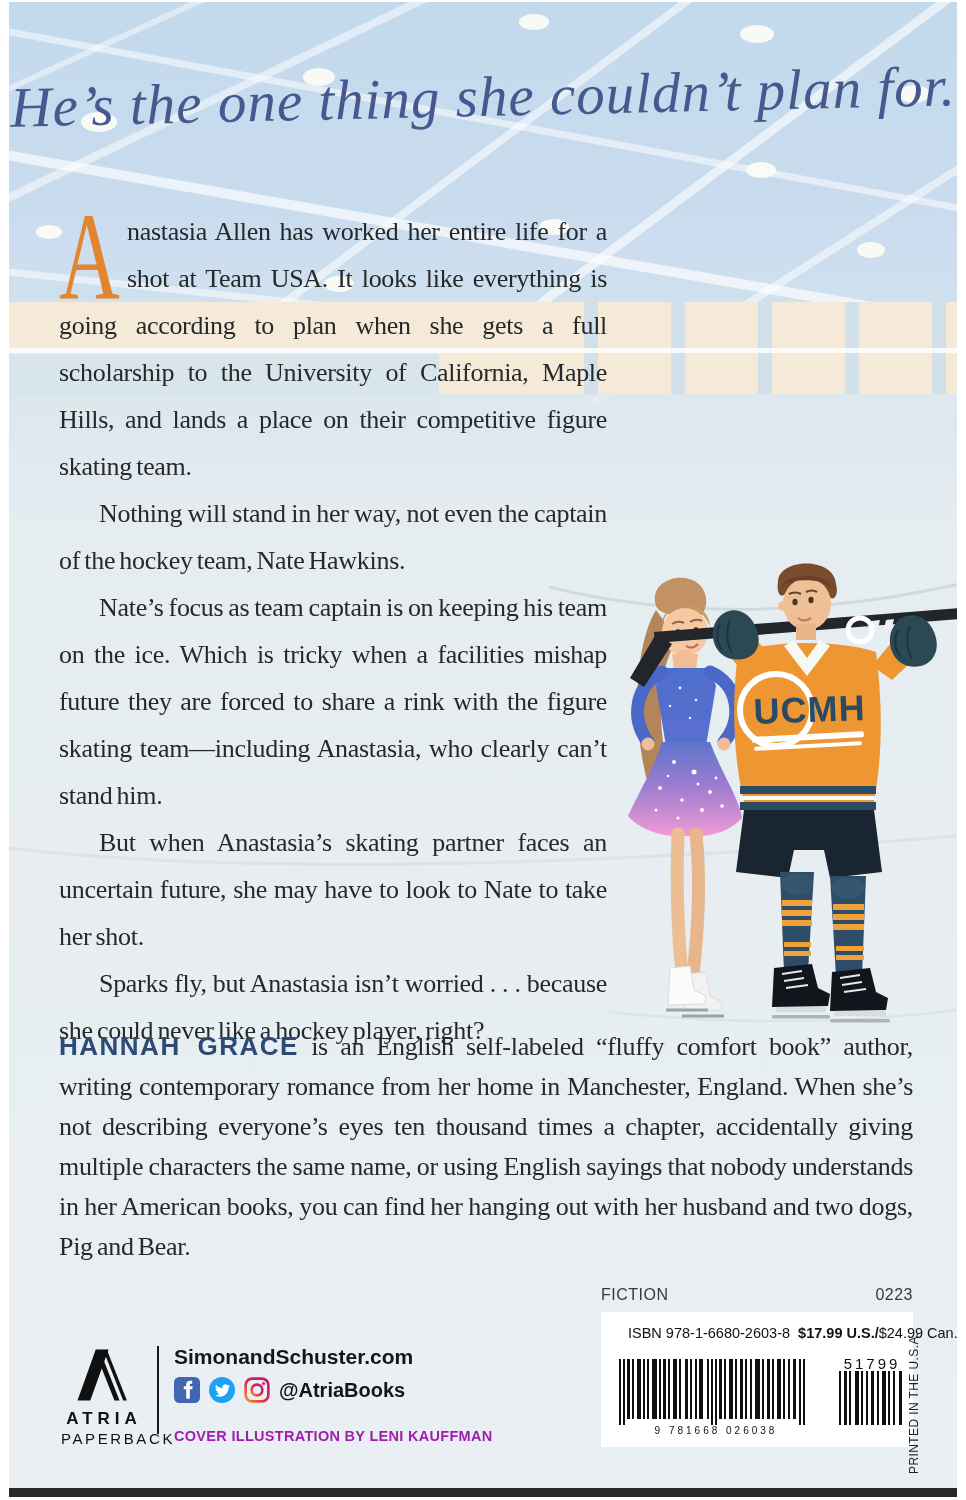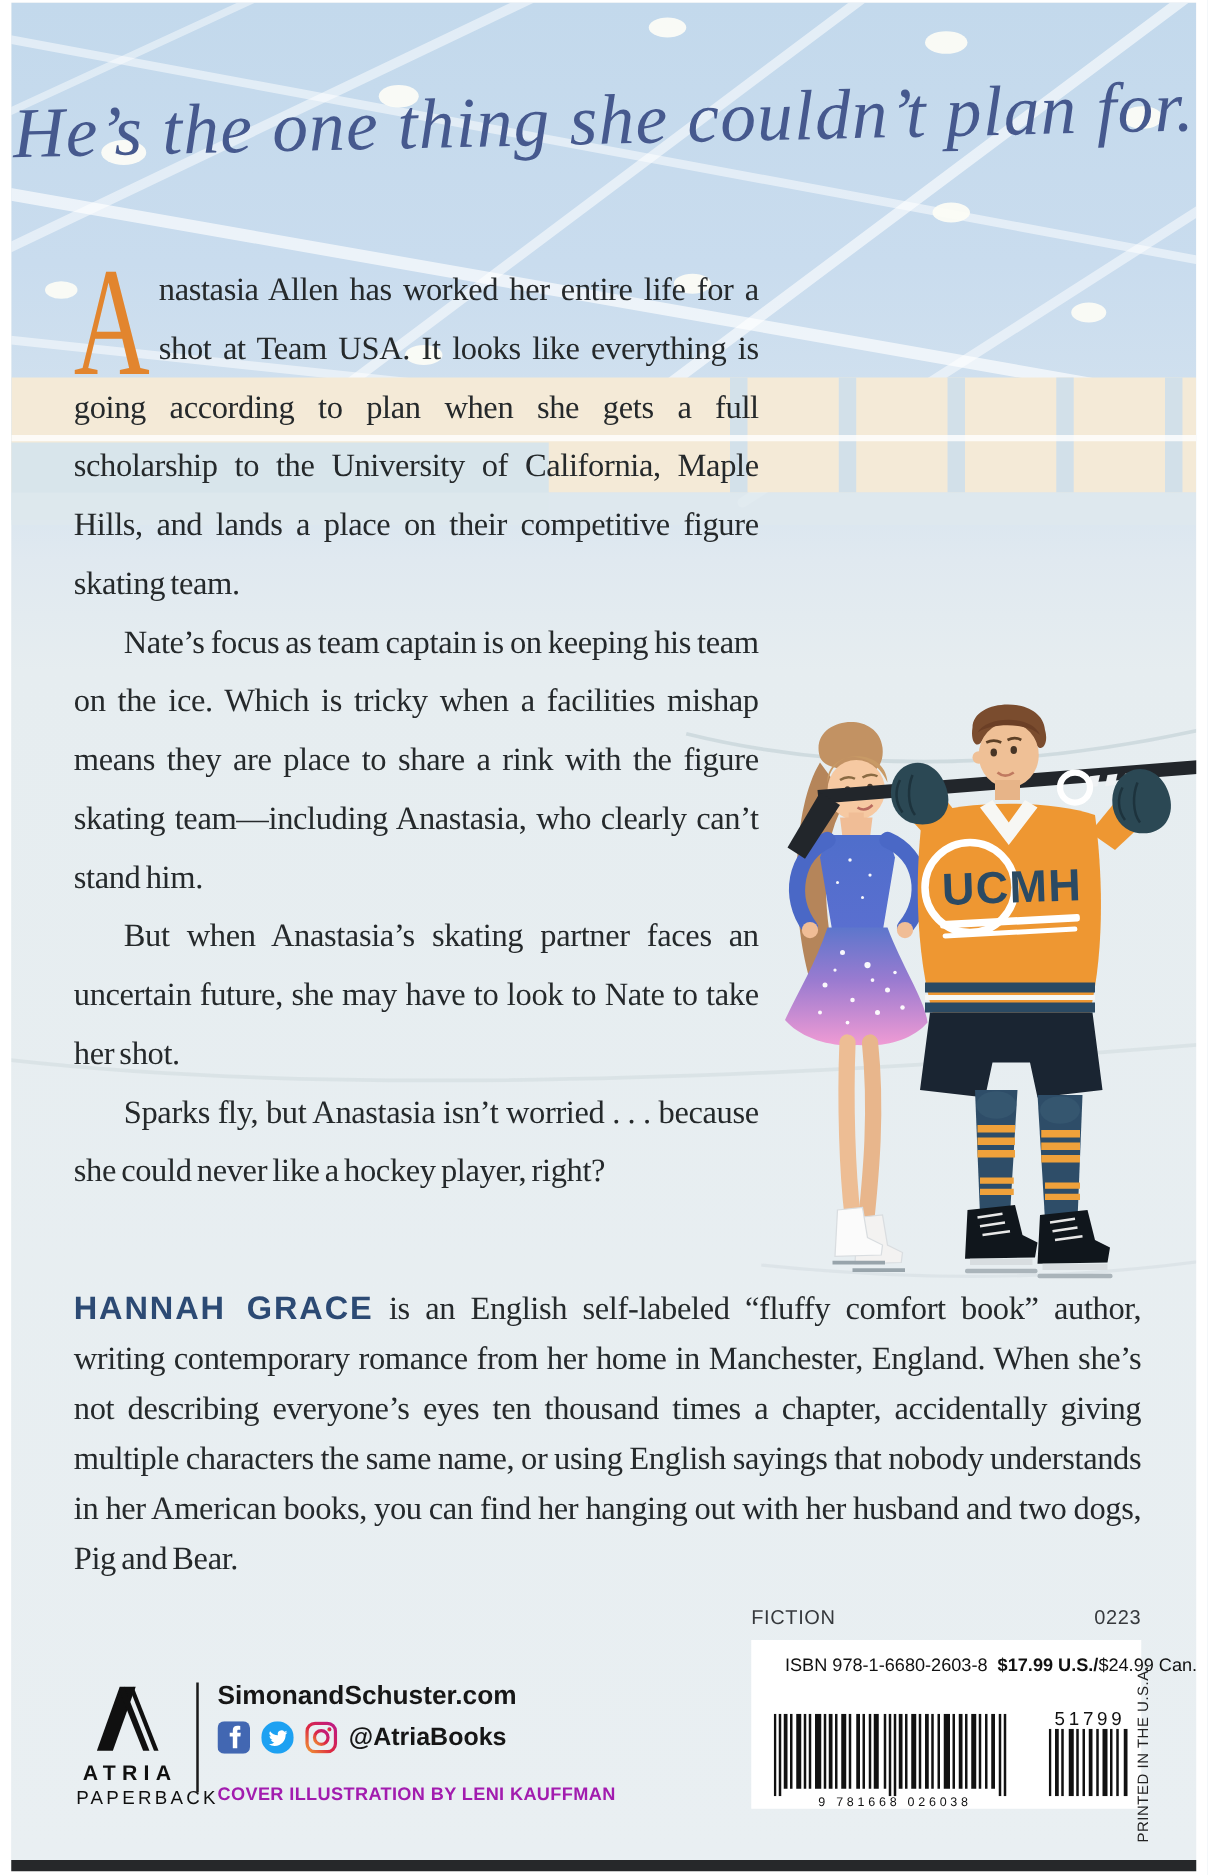--- a/index.html
+++ b/index.html
@@ -51,21 +51,21 @@
   }
 
   
   .category-row{
     position:absolute;left:592px;top:1284px;width:312px;display:flex;
     justify-content:space-between;font-size:16px;color:#36393d;letter-spacing:0.5px;
   }
   .isbn-box{position:absolute;left:592px;top:1310px;width:312px;height:135px;background:#ffffff;}
   .isbn-line{text-align:center;font-size:14.5px;color:#111;margin-top:13px;white-space:nowrap;margin-left:27px;}
   .isbn-line .bold{font-weight:bold;}
-  .barcode-wrap{position:relative;height:92px;margin-top:24px;}
+  .barcode-wrap{position:relative;height:92px;margin-top:12px;}
   .barcode-main{position:absolute;left:18px;top:6px;}
   .barcode-digits{
     position:absolute;left:2px;top:72px;width:226px;text-align:center;
     font-size:10px;letter-spacing:3px;color:#111;
   }
   .barcode-supp{position:absolute;left:238px;top:18px;}
   .supp-digits{
     position:absolute;left:232px;top:2px;width:78px;text-align:center;
     font-size:15px;letter-spacing:3px;color:#111;
   }
@@ -151,21 +151,22 @@
       <path d="M -10 845 Q 330 885 960 833" stroke="#d2dce0" stroke-width="3" opacity="0.6"></path>
       <path d="M 600 1010 Q 790 1030 960 1006" stroke="#d5dee2" stroke-width="2.5" opacity="0.6"></path>
     </g>
   </svg>
 
   <div class="tagline">He’s the one thing she couldn’t plan for.</div>
 
   <div class="description">
     <div class="illu-spacer"></div>
     <p class="first"><span class="drop-cap">A</span><span>nastasia Allen has worked her entire life for a shot at Team USA. It looks like everything is going according to plan when she gets a full scholarship to the University of California, Maple Hills, and lands a place on their competitive figure skating team.</span></p>
-    <p>Nate’s focus as team captain is on keeping his team on the ice. Which is tricky when a facilities mishap means they are place to share a rink with the figure skating team—including Anastasia, who clearly can’t stand him.</p>
+    <p>Nothing will stand in her way, not even the captain of the hockey team, Nate Hawkins.</p>
+    <p>Nate’s focus as team captain is on keeping his team on the ice. Which is tricky when a facilities mishap future they are forced to share a rink with the figure skating team—including Anastasia, who clearly can’t stand him.</p>
     <p>But when Anastasia’s skating partner faces an uncertain future, she may have to look to Nate to take her shot.</p>
     <p>Sparks fly, but Anastasia isn’t worried . . . because she could never like a hockey player, right?</p>
   </div>
 
   <svg class="chars-svg" width="370" height="482" viewBox="0 0 370 482">
     <defs>
       <linearGradient id="gSkirt" x1="0" y1="0" x2="0" y2="1">
         <stop offset="0" stop-color="#5d76cc"></stop>
           <stop offset="0.45" stop-color="#9a7bd0"></stop>
         <stop offset="1" stop-color="#f09bd4"></stop>

